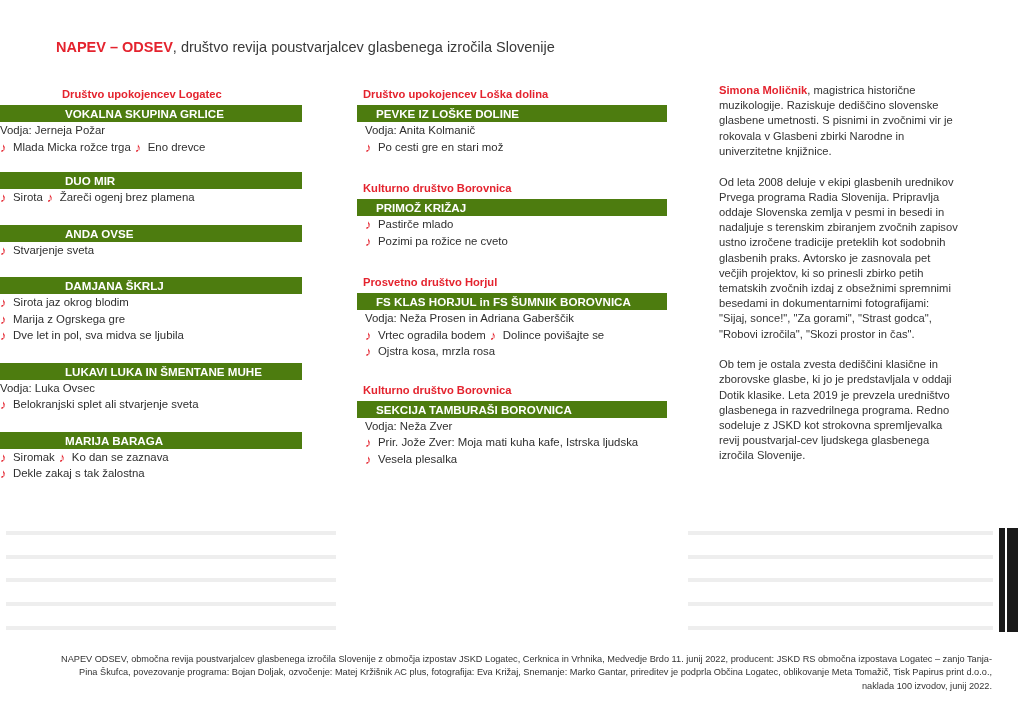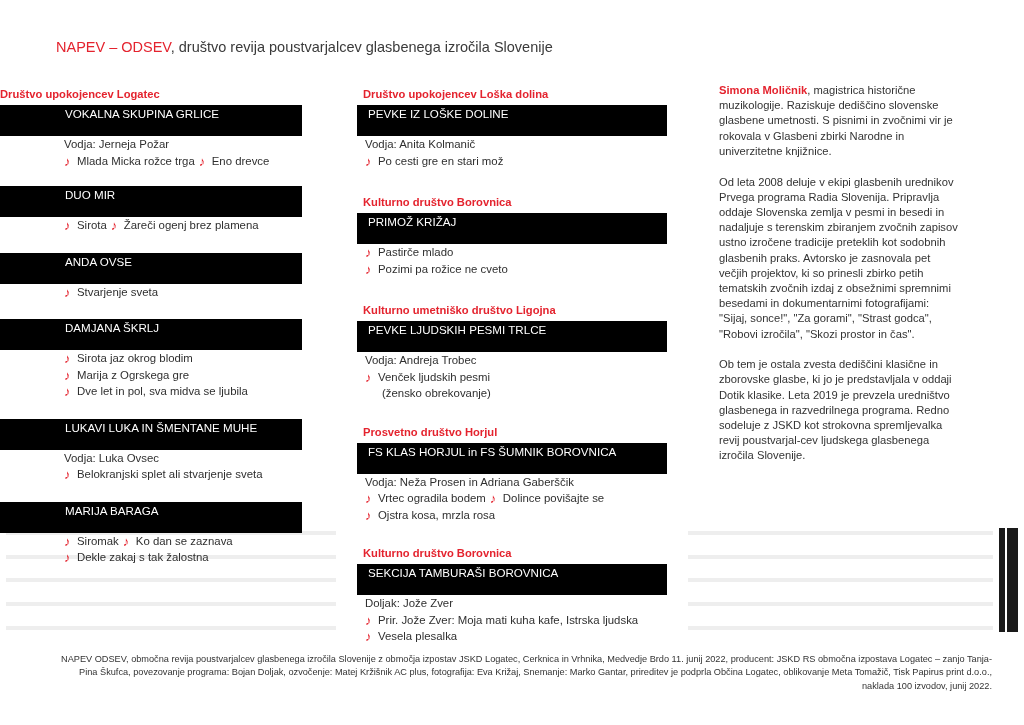--- a/index.html
+++ b/index.html
@@ -1,36 +1,36 @@
 <!DOCTYPE html>
 <html><head>
 <meta charset="utf-8">
 <style>
   * { box-sizing: border-box; margin: 0; padding: 0; }
   html, body { width: 1024px; height: 725px; background: #ffffff; overflow: hidden; }
   body { position: relative; font-family: "Liberation Sans", sans-serif; color: #2a2a2a; }
 
   .title { position: absolute; left: 56px; top: 39px; font-size: 14.5px; color: #3a3a3a; white-space: nowrap; }
-  .title .accent { color: #e4232e; font-weight: normal; text-align: right; }
+  .title .accent { color: #e4232e; font-weight: bold; text-align: right; }
 
   .col { position: absolute; top: 86px; }
   .col-left { left: 0; width: 302px; }
   .col-mid { left: 357px; width: 310px; }
   .col-right { left: 719px; top: 83px; width: 240px; font-size: 11.2px; line-height: 15.2px; color: #333; }
 
   .org { color: #e4232e; font-weight: bold; font-size: 11.2px; height: 16px; line-height: 16px; margin-bottom: 3px; }
-  .col-left .org { }
+  .col-left .org { padding-left: 62px; }
   .col-mid .org { padding-left: 6px; }
 
-  .bar { background: #000000; color: #fff; font-weight: normal; font-size: 11.6px; height: 31px; line-height: 17px; white-space: nowrap; }
+  .bar { background: #4d7c0f; color: #fff; font-weight: bold; font-size: 11.6px; height: 17px; line-height: 17px; white-space: nowrap; }
   .col-left .bar { padding-left: 65px; }
-  .col-mid .bar { padding-left: 11px; }
+  .col-mid .bar { padding-left: 19px; }
 
   .lines { font-size: 11.4px; line-height: 16.5px; color: #2f2f2f; }
-  .col-left .lines { padding-left: 64px; }
+  .col-left .lines { }
   .col-mid .lines { padding-left: 8px; }
 
   .note { display: inline-block; color: #e4232e; font-size: 13px; width: 13px; line-height: 14px; vertical-align: -1px; }
   .song { margin-right: 4px; text-align: center; }
   .indent { padding-left: 17px; }
 
   .group { margin-bottom: 19px; }
 
   .right p { margin-bottom: 15.5px; }
   .right .name { color: #e4232e; font-weight: bold; text-align: center; }
@@ -123,45 +123,36 @@
 
   <div class="group" style="margin-bottom:25px;">
     <div class="org">Kulturno društvo Borovnica</div>
     <div class="bar">PRIMOŽ KRIŽAJ</div>
     <div class="lines">
       <div><span class="note">♪</span><span class="song">Pastirče mlado</span></div>
       <div><span class="note">♪</span><span class="song">Pozimi pa rožice ne cveto</span></div>
     </div>
   </div>
 
-  <div class="group" style="margin-bottom:22px;">
-    <div class="org">Kulturno umetniško društvo Ligojna</div>
-    <div class="bar">PEVKE LJUDSKIH PESMI TRLCE</div>
-    <div class="lines">
-      <div>Vodja: Andreja Trobec</div>
-      <div><span class="note">♪</span><span class="song">Venček ljudskih pesmi</span></div>
-      <div class="indent">(žensko obrekovanje)</div>
-    </div>
-  </div>
 
   <div class="group" style="margin-bottom:22px;">
     <div class="org">Prosvetno društvo Horjul</div>
     <div class="bar">FS KLAS HORJUL in FS ŠUMNIK BOROVNICA</div>
     <div class="lines">
       <div>Vodja: Neža Prosen in Adriana Gaberščik</div>
       <div><span class="note">♪</span><span class="song">Vrtec ogradila bodem</span><span class="note">♪</span><span class="song">Dolince povišajte se</span></div>
       <div><span class="note">♪</span><span class="song">Ojstra kosa, mrzla rosa</span></div>
     </div>
   </div>
 
   <div class="group">
     <div class="org">Kulturno društvo Borovnica</div>
     <div class="bar">SEKCIJA TAMBURAŠI BOROVNICA</div>
     <div class="lines">
-      <div>Doljak: Jože Zver</div>
+      <div>Vodja: Neža Zver</div>
       <div><span class="note">♪</span><span class="song">Prir. Jože Zver: Moja mati kuha kafe, Istrska ljudska</span></div>
       <div><span class="note">♪</span><span class="song">Vesela plesalka</span></div>
     </div>
   </div>
 </div>
 
 <div class="col col-right right">
   <p><span class="name">Simona Moličnik</span><span>, magistrica historične muzikologije. Raziskuje dediščino slovenske glasbene umetnosti. S pisnimi in zvočnimi vir je rokovala v Glasbeni zbirki Narodne in univerzitetne knjižnice.</span></p>
   <p>Od leta 2008 deluje v ekipi glasbenih urednikov Prvega programa Radia Slovenija. Pripravlja oddaje Slovenska zemlja v pesmi in besedi in nadaljuje s terenskim zbiranjem zvočnih zapisov ustno izročene tradicije preteklih kot sodobnih glasbenih praks. Avtorsko je zasnovala pet večjih projektov, ki so prinesli zbirko petih tematskih zvočnih izdaj z obsežnimi spremnimi besedami in dokumentarnimi fotografijami: "Sijaj, sonce!", "Za gorami", "Strast godca", "Robovi izročila", "Skozi prostor in čas".</p>
   <p>Ob tem je ostala zvesta dediščini klasične in zborovske glasbe, ki jo je predstavljala v oddaji Dotik klasike. Leta 2019 je prevzela uredništvo glasbenega in razvedrilnega programa. Redno sodeluje z JSKD kot strokovna spremljevalka revij poustvarjal-cev ljudskega glasbenega izročila Slovenije.</p>

